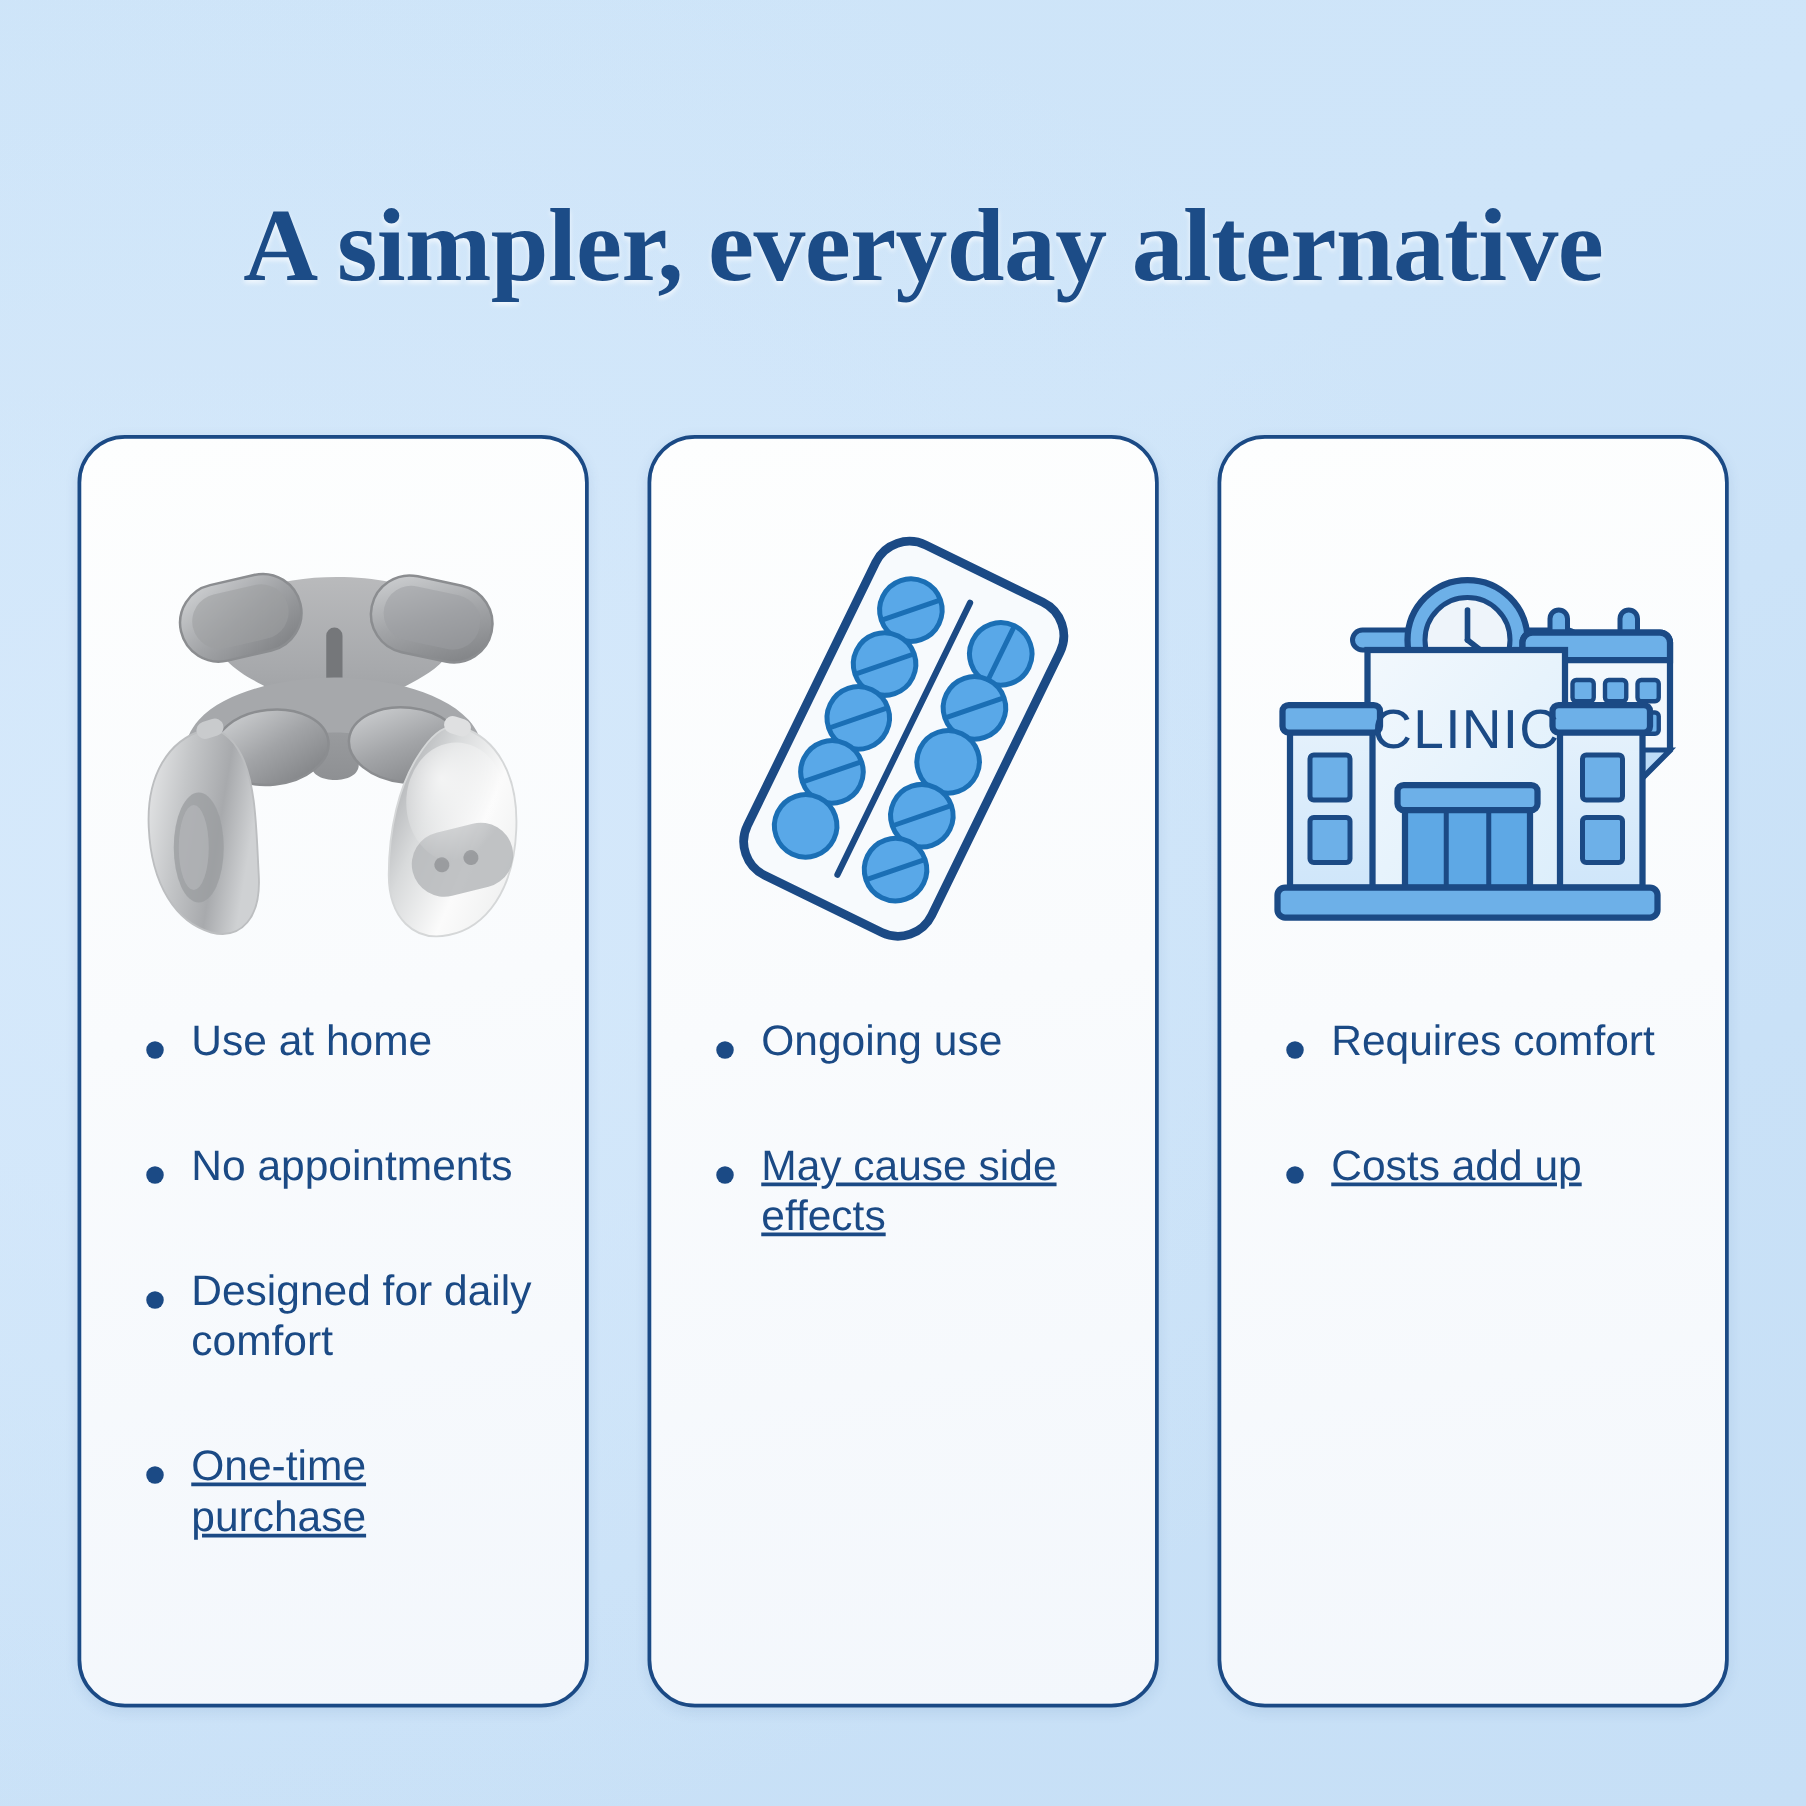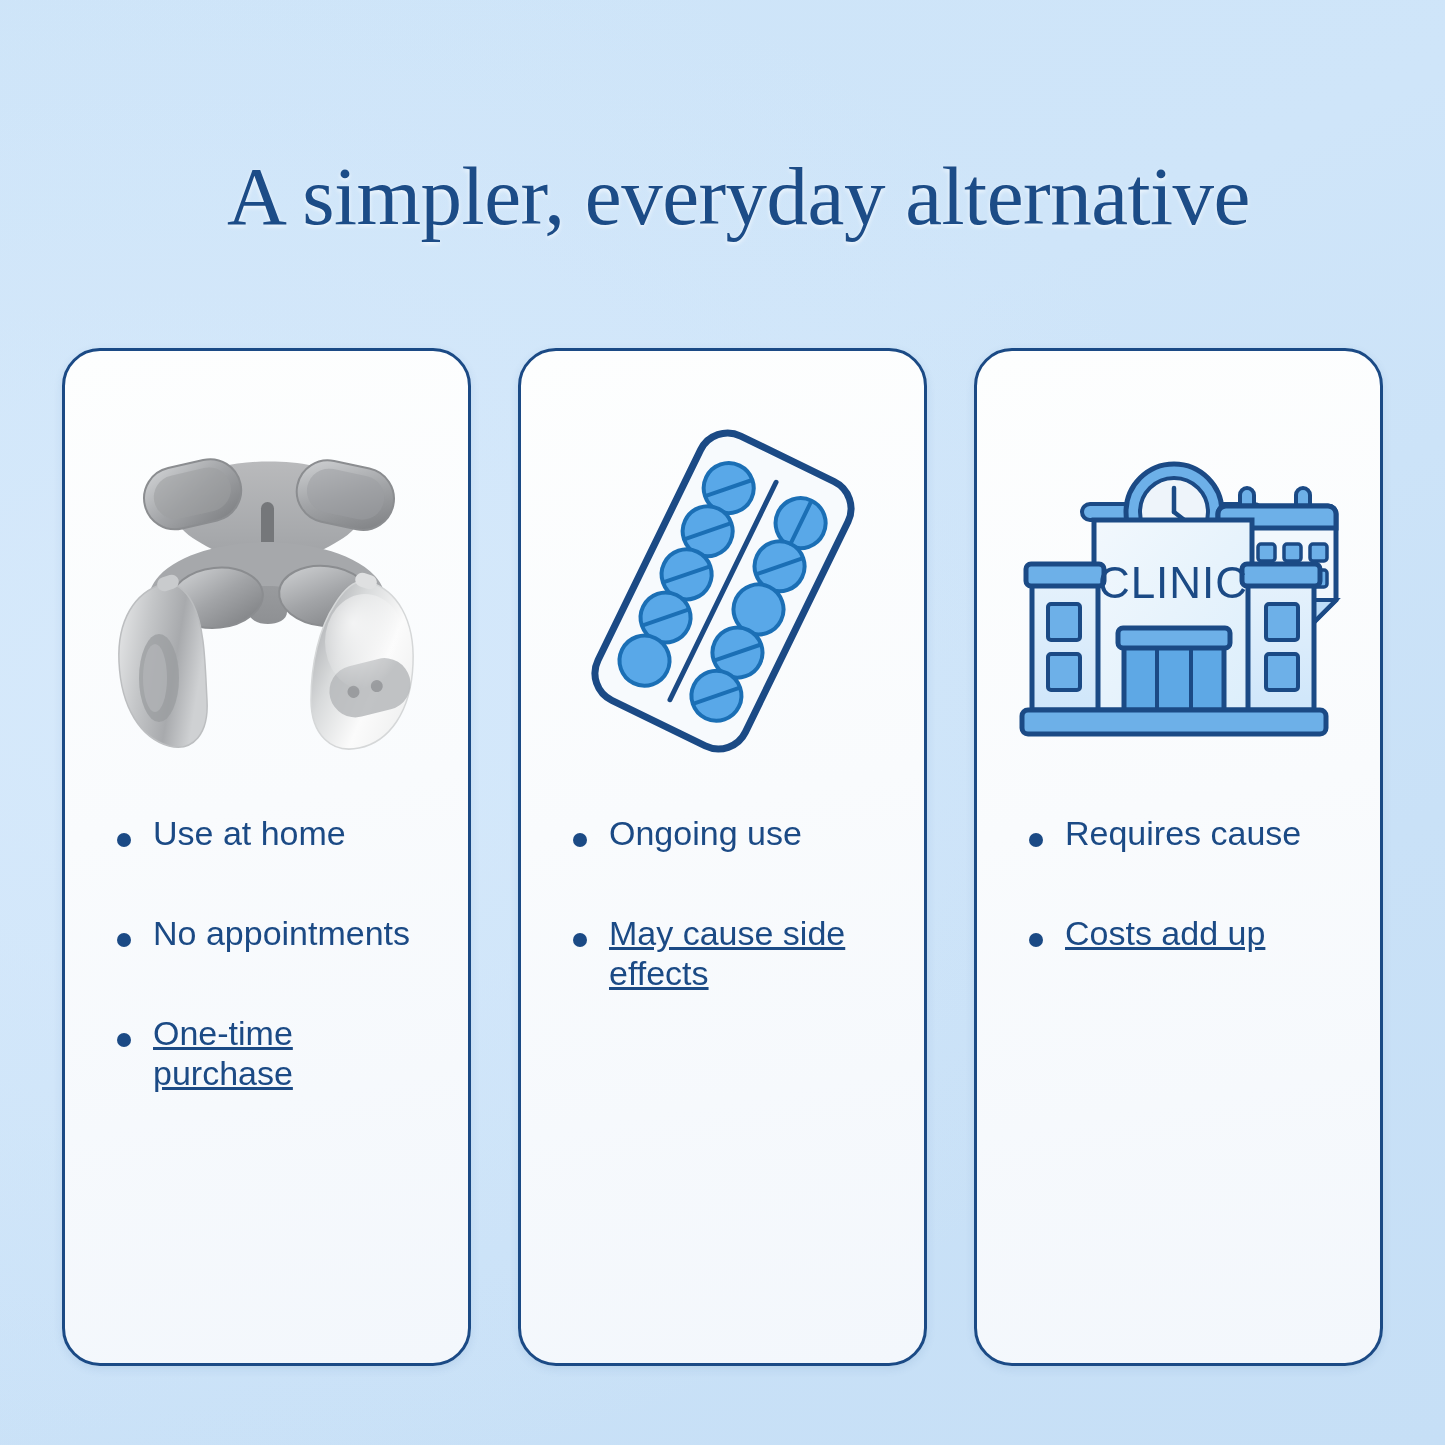--- a/index.html
+++ b/index.html
@@ -26,21 +26,21 @@
   }
 
   
   .title {
     position: absolute;
     top: 148px;
     left: 0;
     width: 1445px;
     text-align: center;
     font-family: "Liberation Serif", "DejaVu Serif", serif;
-    font-weight: 400;
+    font-weight: 700;
     font-size: 83px;
     letter-spacing: -0.5px;
     color: #1c4c87;
     text-shadow: 0 2px 4px rgba(255,255,255,0.75);
     white-space: nowrap;
     padding-left: 32px;
   }
 
   
   .cards {
@@ -206,20 +206,24 @@
         <div class="bullet">
           <span class="dot"></span>
           <span class="btext">Use at home</span>
         </div>
         <div class="bullet">
           <span class="dot"></span>
           <span class="btext">No appointments</span>
         </div>
         <div class="bullet">
           <span class="dot"></span>
+          <span class="btext">Designed for daily comfort</span>
+        </div>
+        <div class="bullet">
+          <span class="dot"></span>
           <span class="btext">One-time purchase</span>
         </div>
       </div>
     </div>
 
     <div class="card">
       <div class="card-media">
         <div class="pills-wrap">
           <svg viewBox="0 0 320 350" width="320" height="350" aria-hidden="true">
             <g transform="rotate(26 160 175)">
@@ -343,21 +347,21 @@
             <rect x="104" y="202" width="112" height="20" rx="5" fill="#6db0e8" stroke="#1b4a85" stroke-width="5"></rect>
 
             <rect x="8" y="284" width="304" height="24" rx="6" fill="#6db0e8" stroke="#1b4a85" stroke-width="5"></rect>
           </svg>
         </div>
       </div>
 
       <div class="card-list">
         <div class="bullet">
           <span class="dot"></span>
-          <span class="btext">Requires cause</span>
+          <span class="btext">Requires comfort</span>
         </div>
         <div class="bullet">
           <span class="dot"></span>
           <span class="btext">Costs add up</span>
         </div>
       </div>
     </div>
 
   </div>
 </div>

